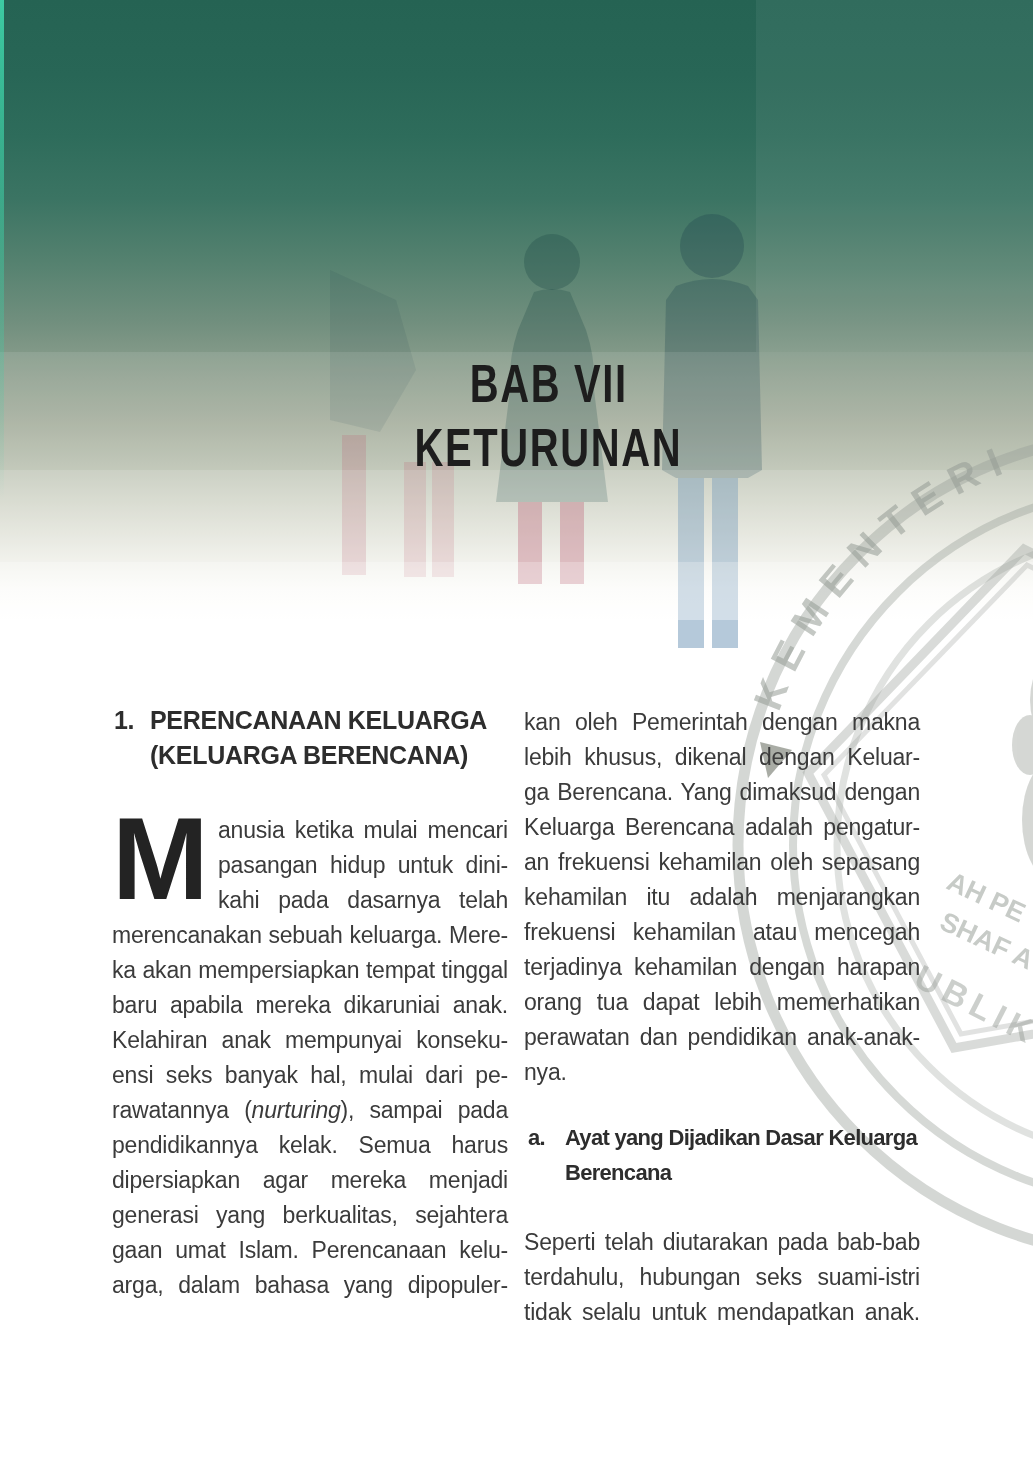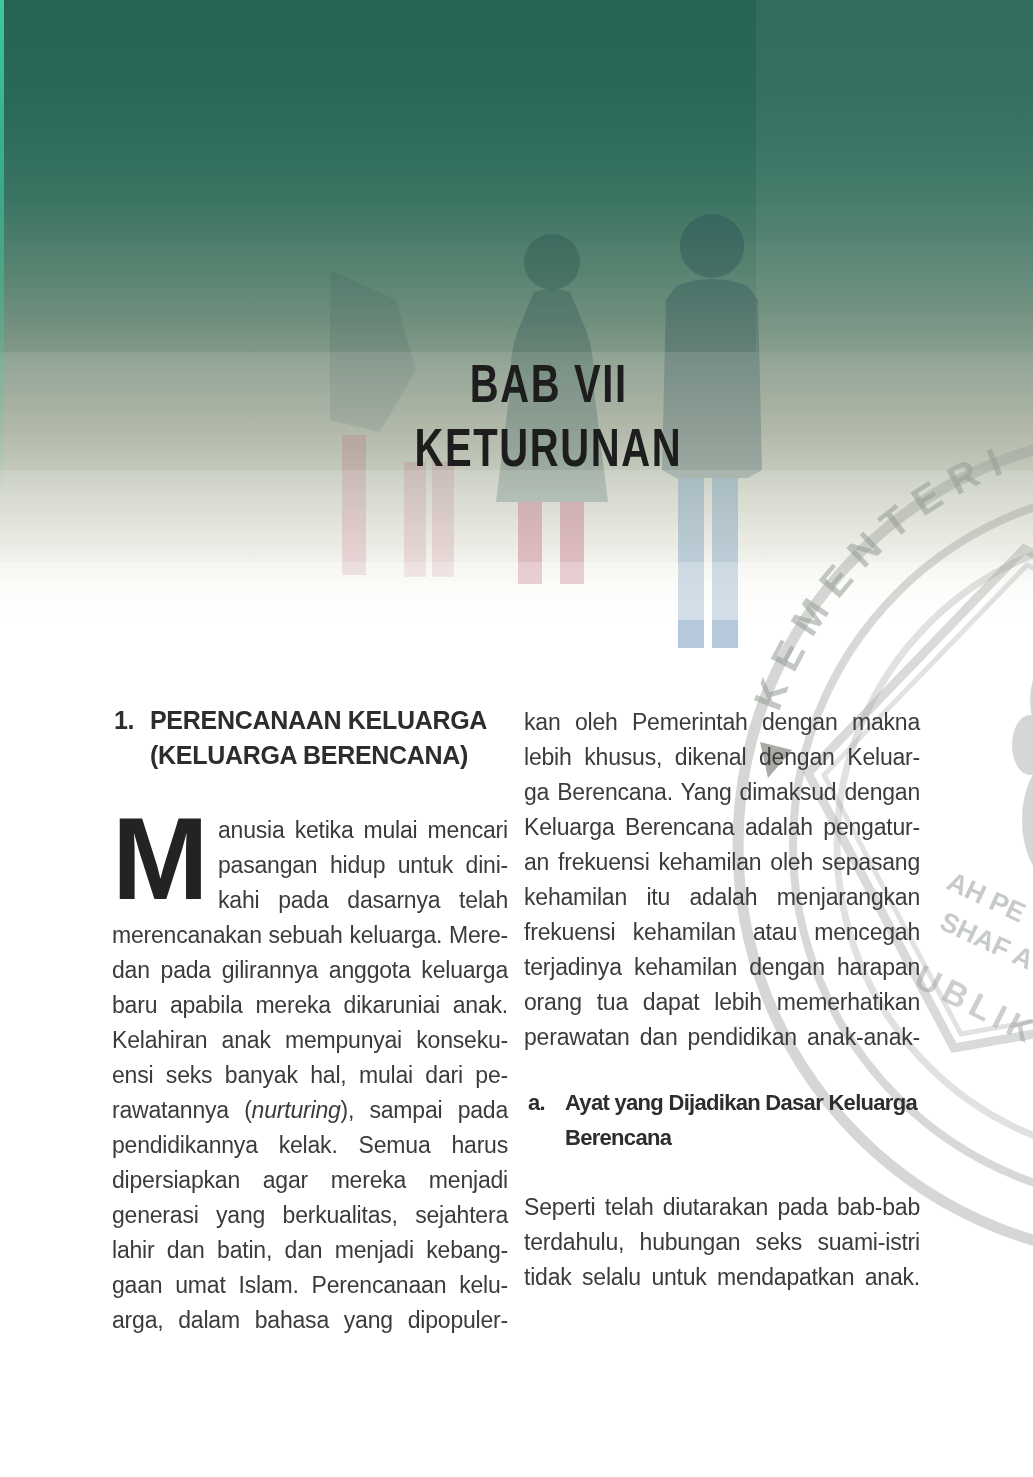--- a/index.html
+++ b/index.html
@@ -130,51 +130,51 @@
       <div>PERENCANAAN KELUARGA</div>
       <div>(KELUARGA BERENCANA)</div>
     </div>
     <div class="para">
       <span class="dropcap">M</span>
       <div>
           <div class="jline">anusia ketika mulai mencari</div>
           <div class="jline">pasangan hidup untuk dini-</div>
           <div class="jline">kahi pada dasarnya telah</div>
           <div class="jline">merencanakan sebuah keluarga. Mere-</div>
-          <div class="jline">dan pada gilirannya anggota keluarga</div>
+          <div class="jline">ka akan mempersiapkan tempat tinggal</div>
           <div class="jline">baru apabila mereka dikaruniai anak.</div>
           <div class="jline">Kelahiran anak mempunyai konseku-</div>
           <div class="jline">ensi seks banyak hal, mulai dari pe-</div>
         </div>
       <div class="jline"><span>rawatannya (</span><span class="it">nurturing</span><span>), sampai pada</span></div>
       <div>
           <div class="jline">pendidikannya kelak. Semua harus</div>
           <div class="jline">dipersiapkan agar mereka menjadi</div>
           <div class="jline">generasi yang berkualitas, sejahtera</div>
-          <div class="jline">lahir dan batin, dan menjadi kebang-</div>
           <div class="jline">gaan umat Islam. Perencanaan kelu-</div>
           <div class="jline">arga, dalam bahasa yang dipopuler-</div>
         </div>
     </div>
   </div>
 
   <div class="col col-right">
     <div class="para para-r1">
       <div>
           <div class="jline">kan oleh Pemerintah dengan makna</div>
           <div class="jline">lebih khusus, dikenal dengan Keluar-</div>
           <div class="jline">ga Berencana. Yang dimaksud dengan</div>
           <div class="jline">Keluarga Berencana adalah pengatur-</div>
           <div class="jline">an frekuensi kehamilan oleh sepasang</div>
           <div class="jline">kehamilan itu adalah menjarangkan</div>
           <div class="jline">frekuensi kehamilan atau mencegah</div>
           <div class="jline">terjadinya kehamilan dengan harapan</div>
           <div class="jline">orang tua dapat lebih memerhatikan</div>
           <div class="jline">perawatan dan pendidikan anak-anak-</div>
         </div>
+      <div class="lline">nya.</div>
     </div>
     <div class="heading2">
       <span class="h-num">a.</span>
       <div>Ayat yang Dijadikan Dasar Keluarga</div>
       <div>Berencana</div>
     </div>
     <div class="para para-r2">
       <div>
           <div class="jline">Seperti telah diutarakan pada bab-bab</div>
           <div class="jline">terdahulu, hubungan seks suami-istri</div>

